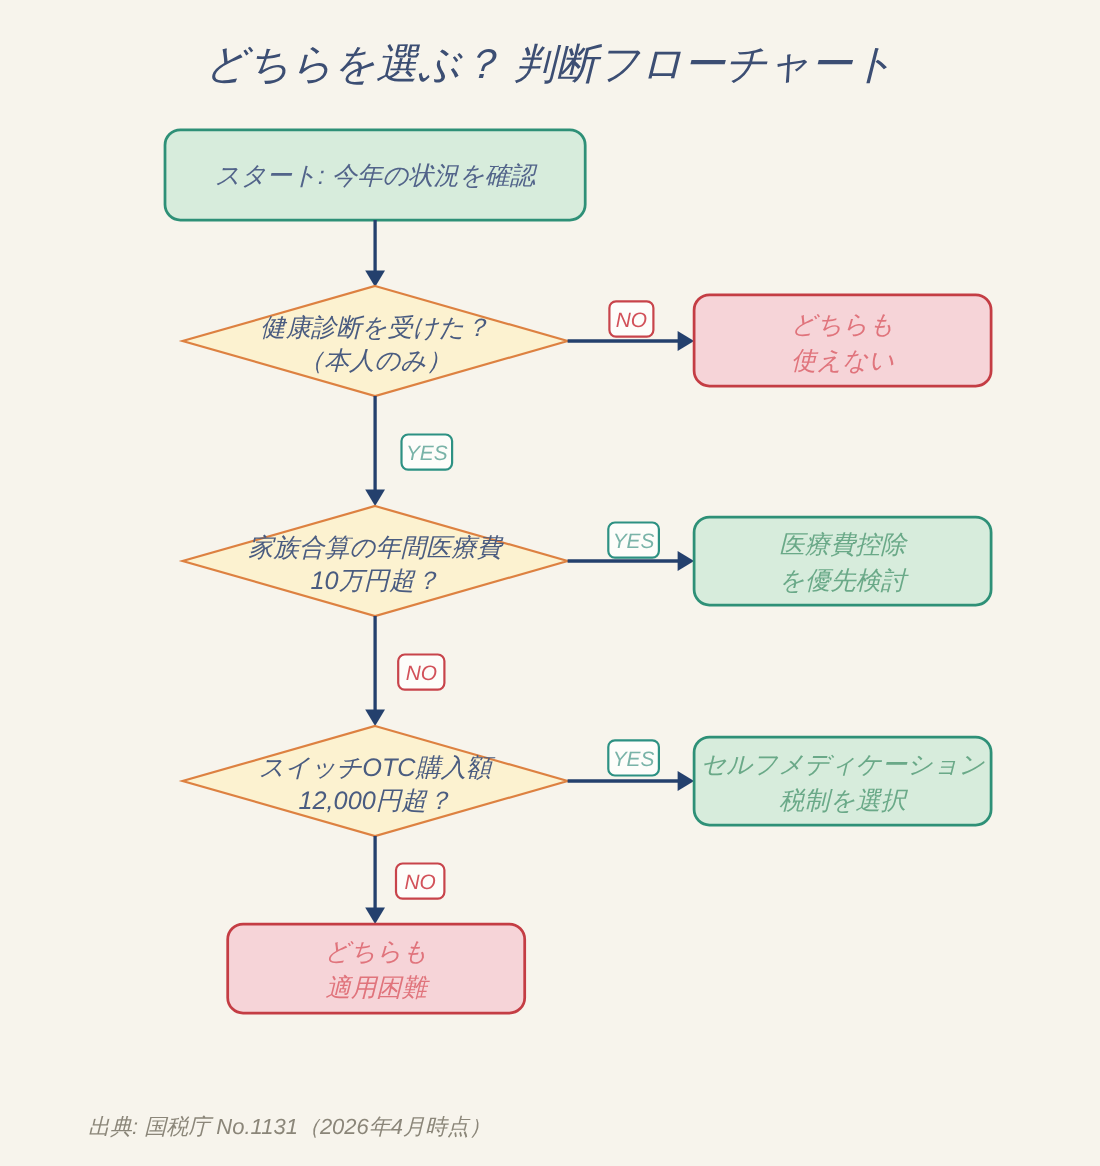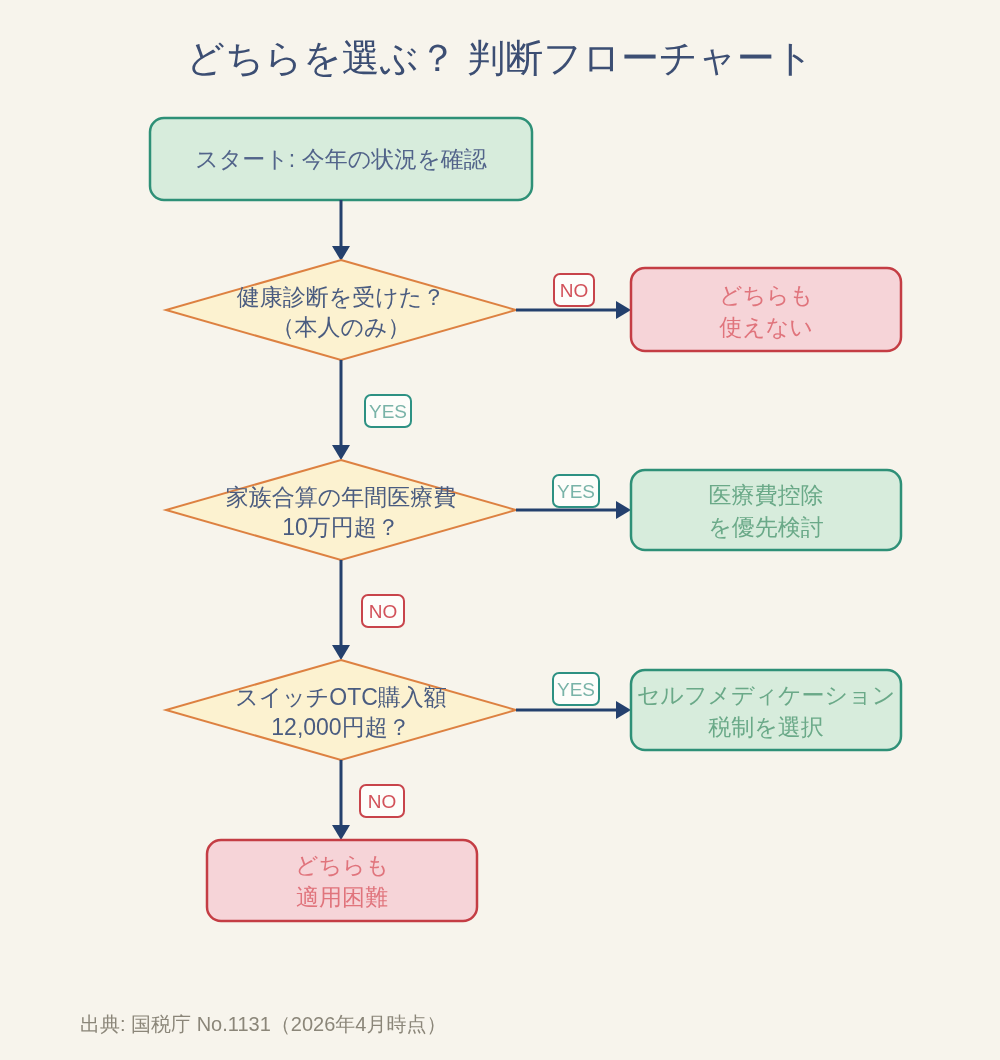--- a/index.html
+++ b/index.html
@@ -7,20 +7,21 @@
     padding: 0;
     background: #f7f4ec;
     font-family: "Liberation Sans", "DejaVu Sans", sans-serif;
   }
   .canvas {
     position: relative;
     width: 1000px;
     height: 1060px;
     background: #f7f4ec;
     overflow: hidden;
+    font-style: italic;
   }
   svg { display: block; }
   text {
     font-family: "Liberation Sans", "DejaVu Sans", sans-serif;
   }
   .title-text   { font-size: 38px; fill: #3c4e73; }
   .node-text    { font-size: 23px; fill: #52648a; }
   .q-text       { font-size: 23px; fill: #4a5c80; }
   .green-text   { font-size: 23px; fill: #6aa988; }
   .red-text     { font-size: 23px; fill: #e0747c; }

